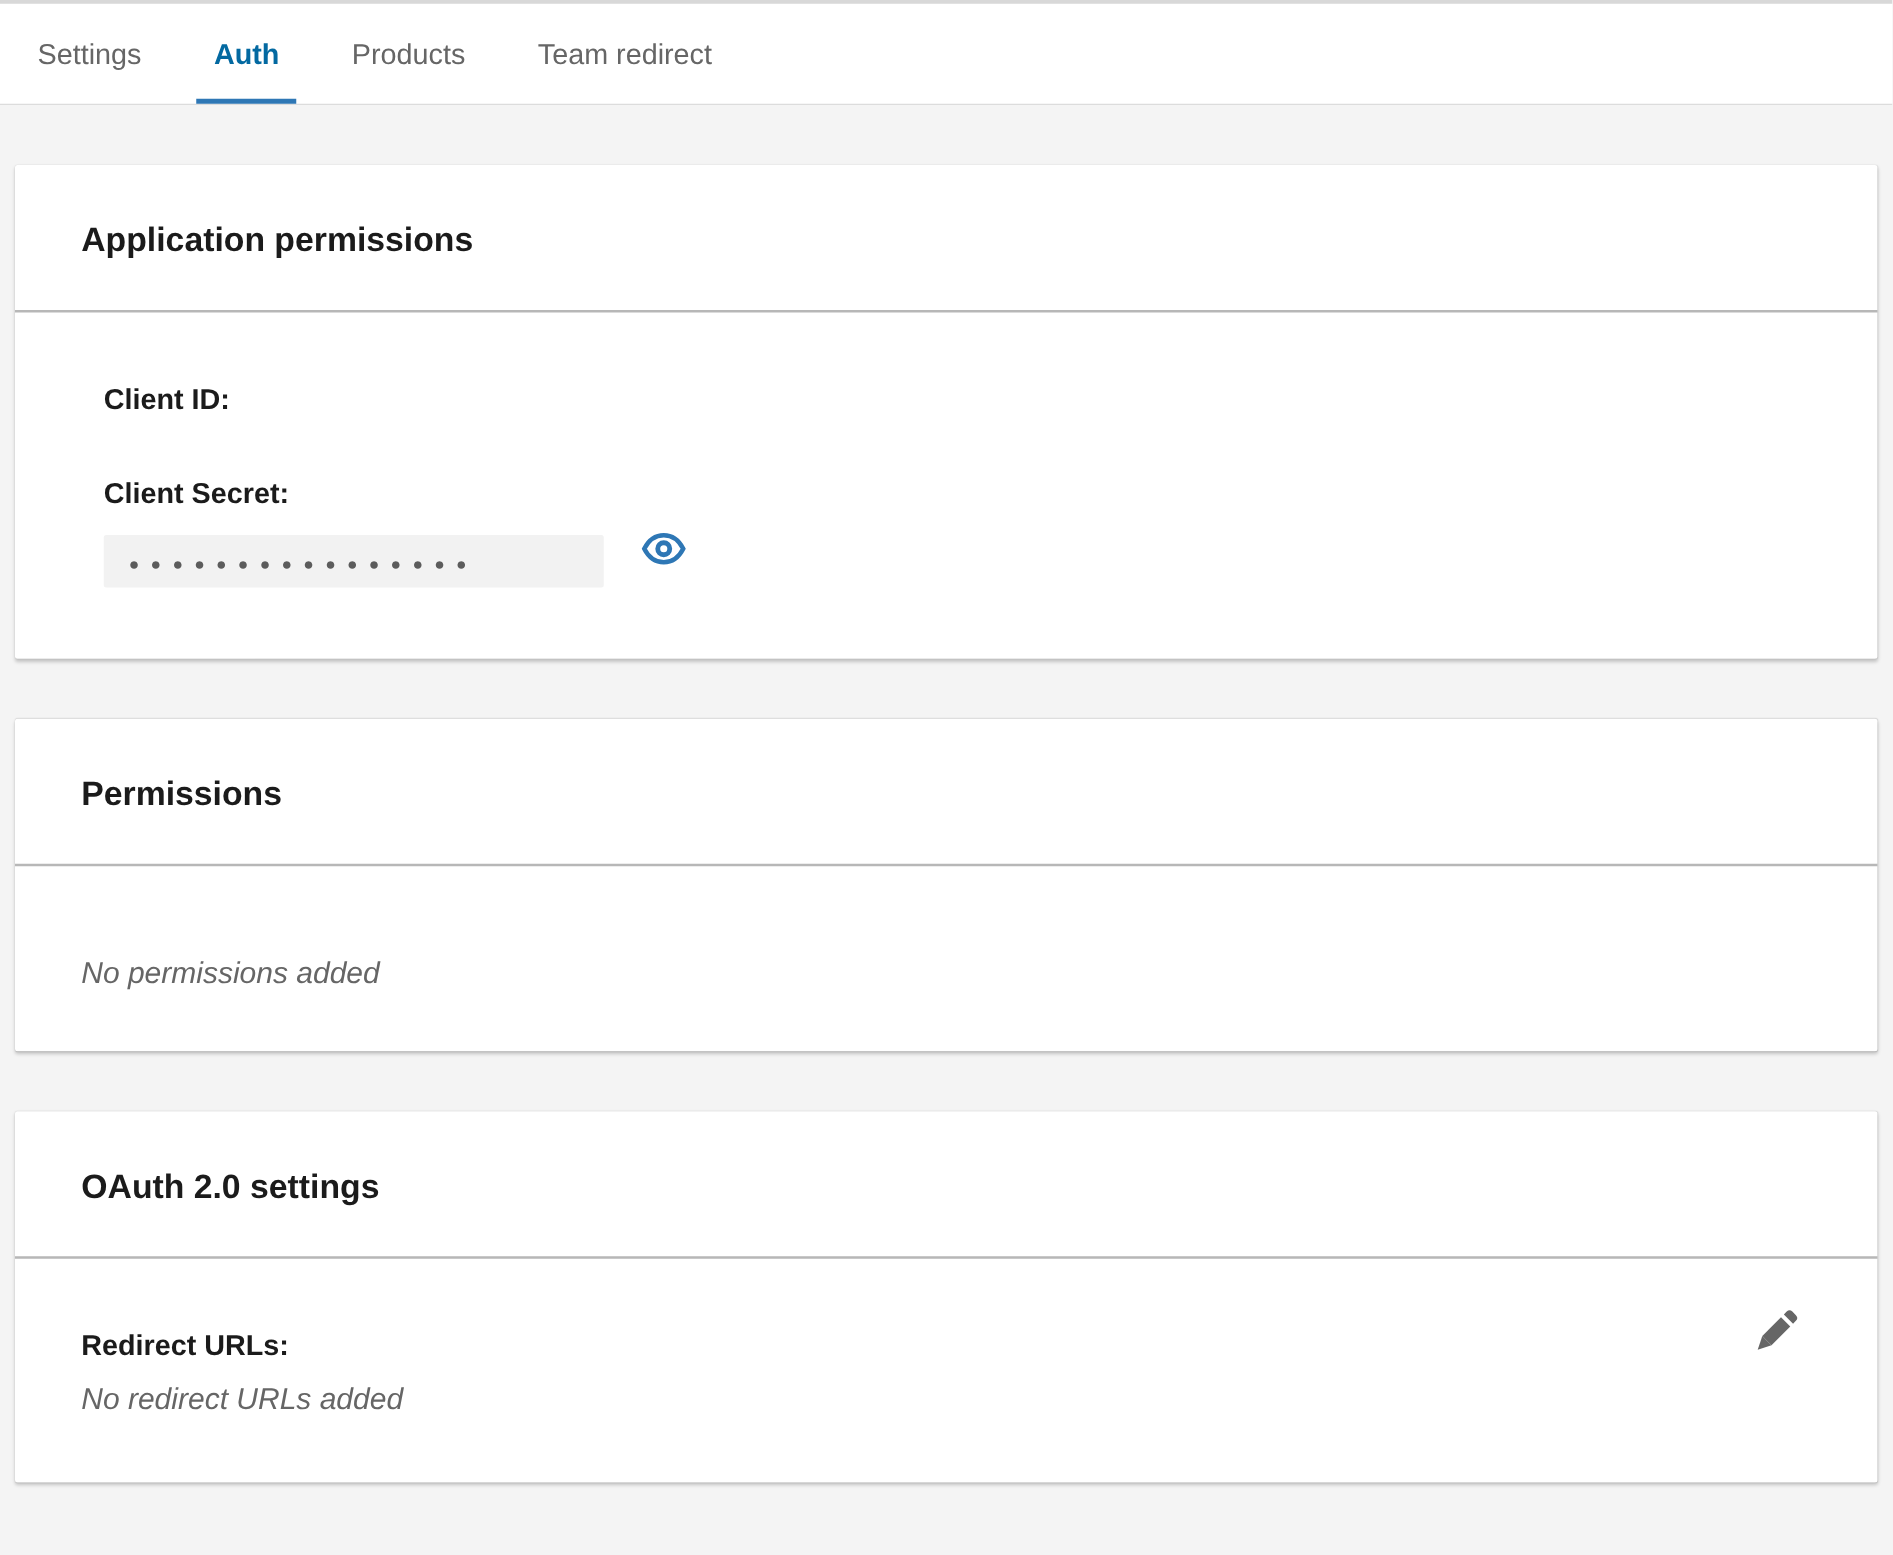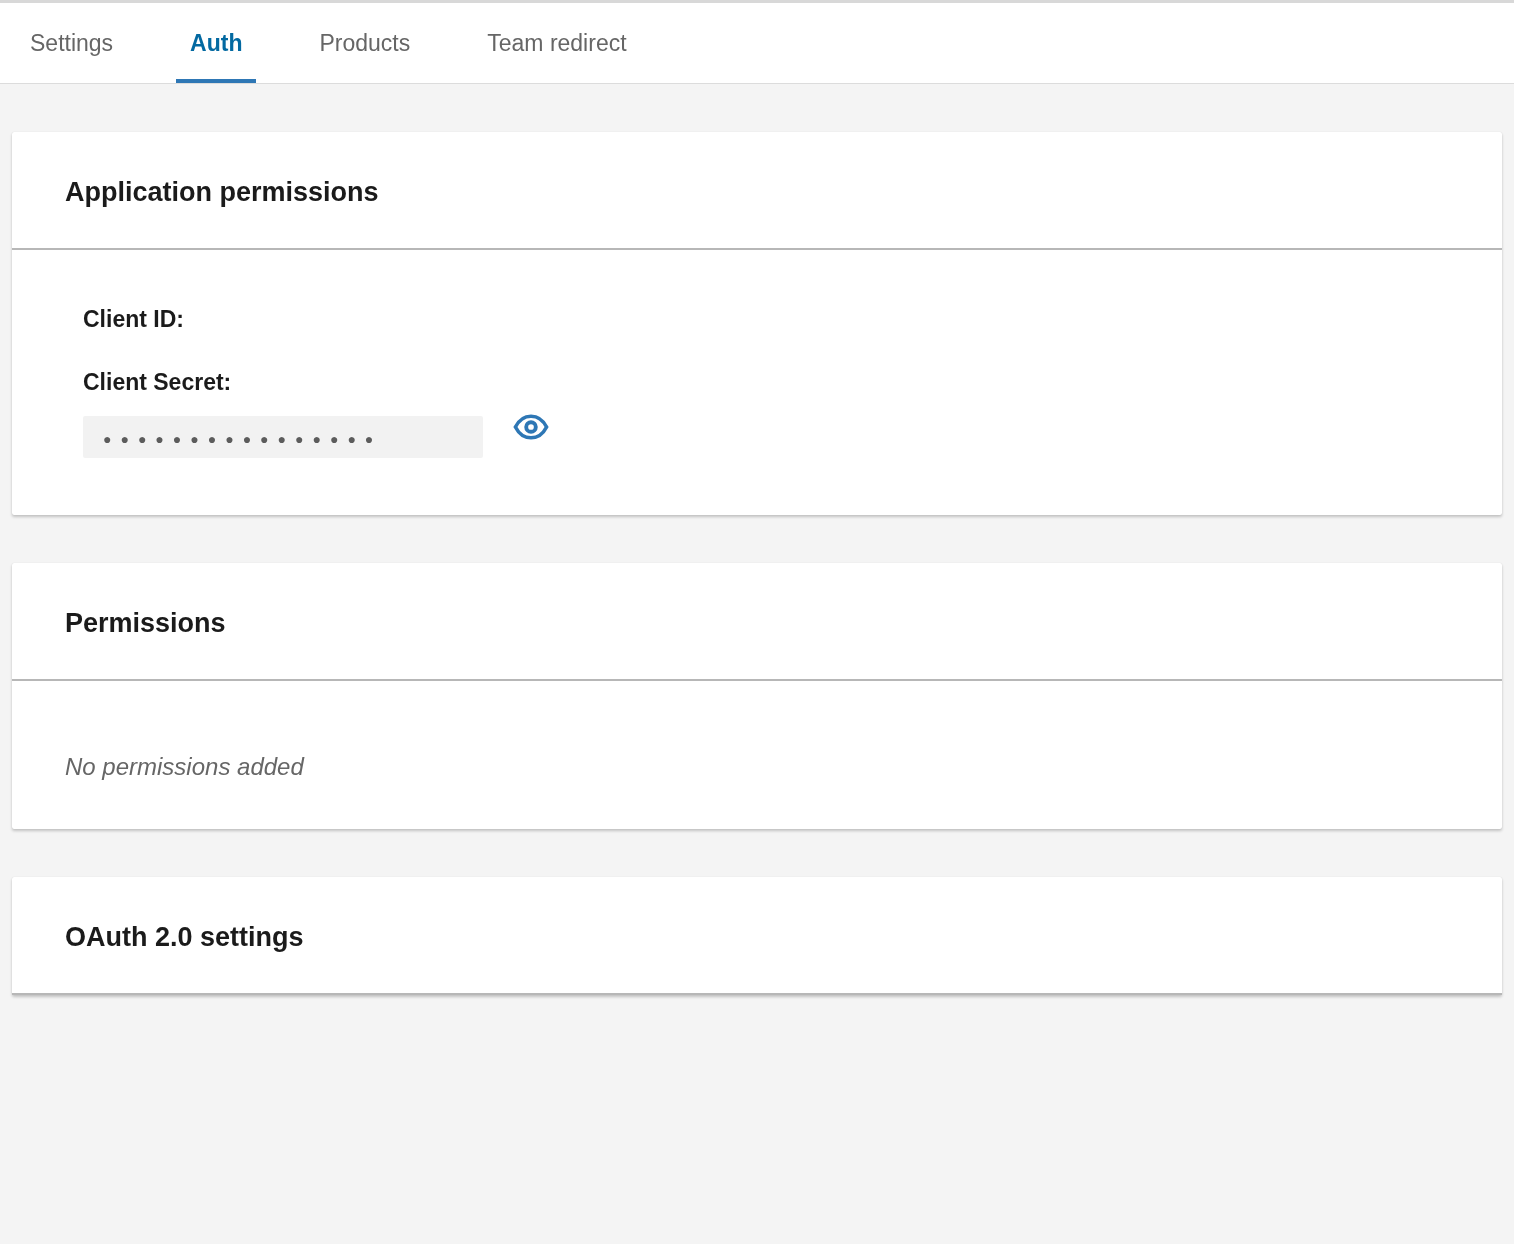--- a/index.html
+++ b/index.html
@@ -15,21 +15,21 @@
 
   
   .tabbar {
     height: 84px;
     background: #ffffff;
     border-top: 3px solid #d8d8d8;
     border-bottom: 1px solid #dcdcdc;
     display: flex;
     align-items: stretch;
     padding-left: 16px;
-    gap: 49px;
+    gap: 30px;
   }
   .tab {
     display: flex;
     align-items: center;
     gap: 13px;
     padding: 4px 14px 0 14px;
     font-size: 23px;
     color: #666666;
     border-bottom: 4px solid transparent;
     cursor: pointer;
@@ -81,21 +81,21 @@
     height: 42px;
     background: #f2f2f2;
     border-radius: 2px;
     font-size: 22px;
     color: #747474;
     line-height: 42px;
     padding-left: 20px;
     overflow: hidden;
     white-space: nowrap;
   }
-  .secret-label { margin-top: 36px; }
+  .secret-label { margin-top: 48px; }
   .secret-row {
     display: flex;
     align-items: center;
     gap: 30px;
   }
   .secret-dots {
     font-size: 14px;
     letter-spacing: 9px;
     color: #5c5c5c;
     line-height: 42px;
@@ -178,13 +178,29 @@
   </div>
   <div class="perm-body">
     <div class="empty-text">No permissions added</div>
   </div>
 </section>
 
 <section class="card">
   <div class="card-header">
     <span class="card-title">OAuth 2.0 settings</span>
   </div>
+  <div class="oauth-body">
+    <div class="field-label">Redirect URLs:</div>
+    <div class="empty-text oauth-empty">No redirect URLs added</div>
+
+    <button class="icon-btn edit-btn">
+      <span style="display:inline-flex;">
+        <svg width="48" height="48" viewBox="0 0 24 24">
+          <g transform="rotate(-45 12 12)" fill="#666666">
+            <polygon points="0.8,12 6,9.4 6,14.6"></polygon>
+            <rect x="6" y="9.4" width="10.6" height="5.2"></rect>
+            <path d="M18.2 9.4 h1.6 a1.6 1.6 0 0 1 1.6 1.6 v2 a1.6 1.6 0 0 1 -1.6 1.6 h-1.6 Z"></path>
+          </g>
+        </svg>
+      </span>
+    </button>
+  </div>
 </section>
 
 </body></html>

